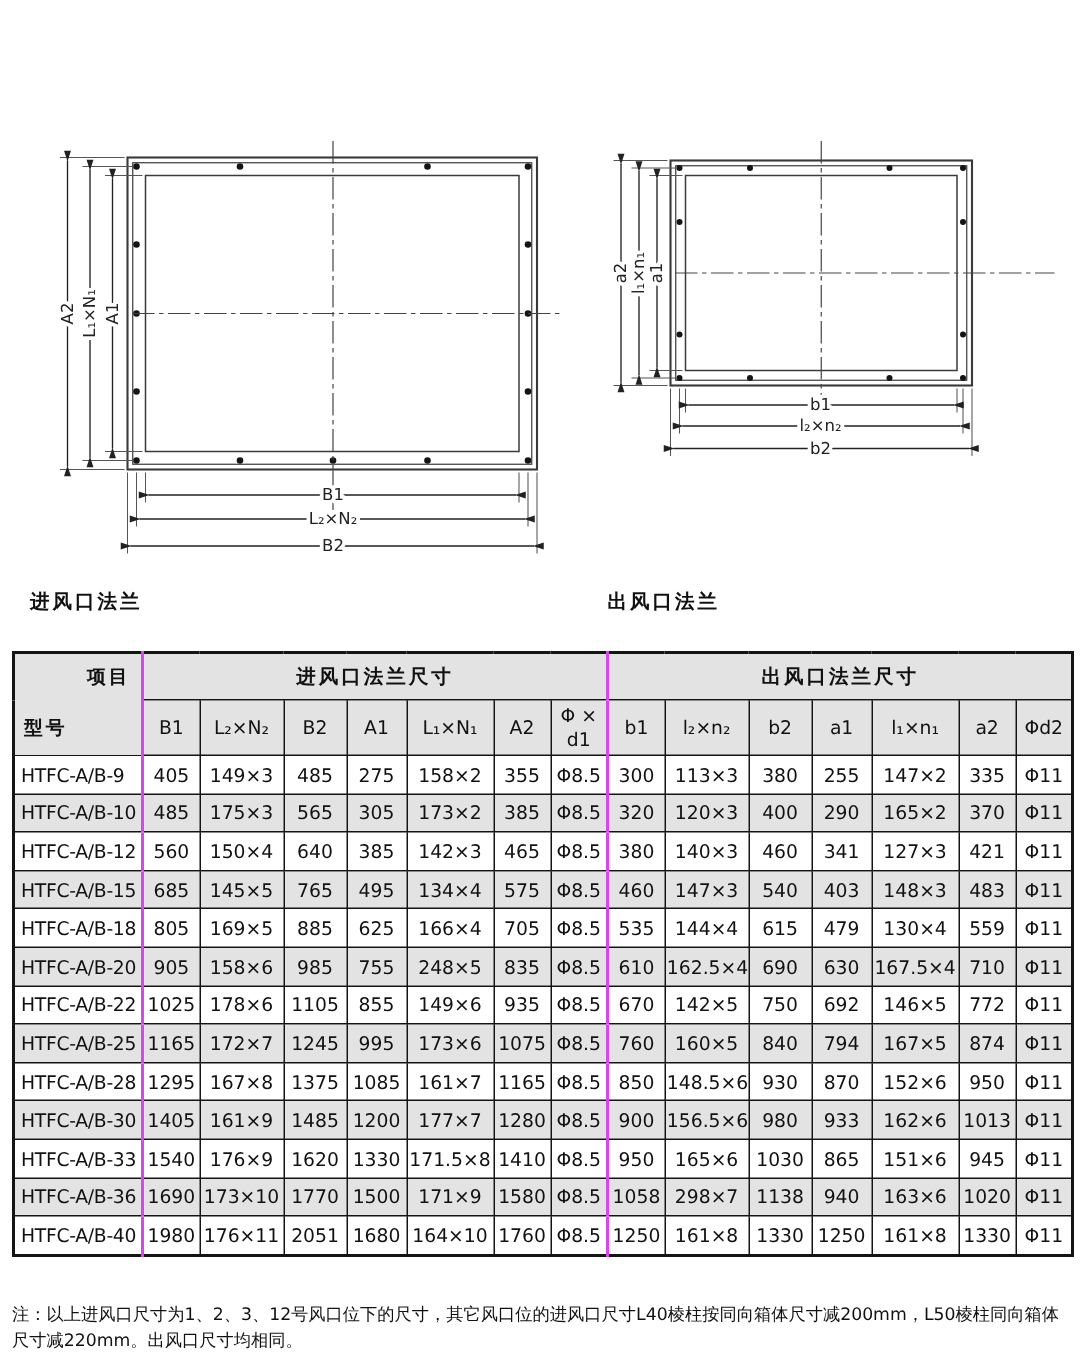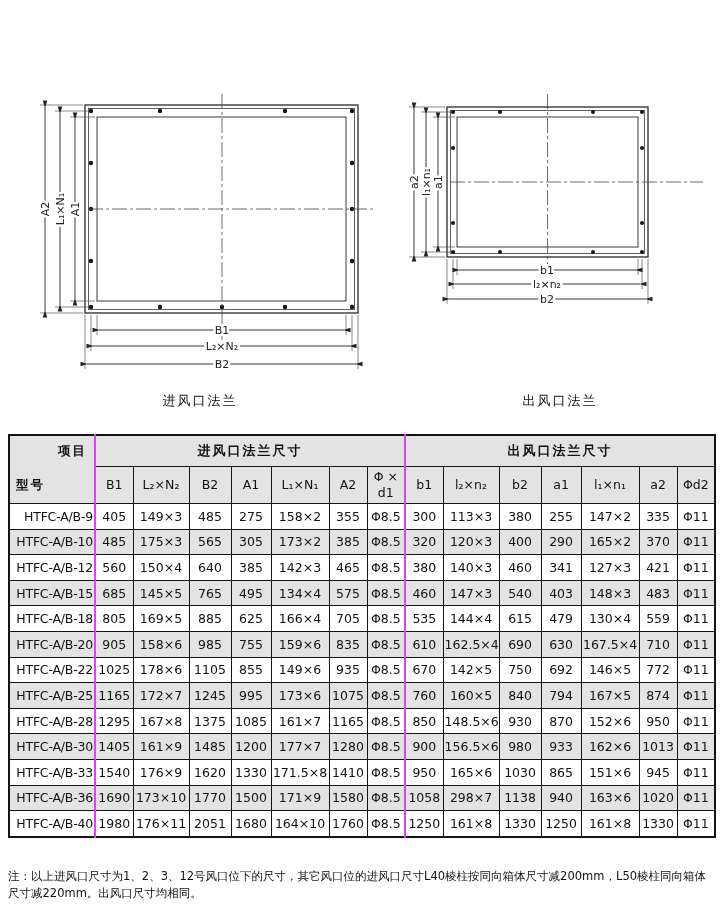--- a/index.html
+++ b/index.html
@@ -16,21 +16,21 @@
     background:#dcdcdc;line-height:27px;padding-left:12px;
     font-size:16px;font-weight:bold;letter-spacing:0.5px;
   }
 
   
   .diagram{position:absolute;top:88px;}
   .diagram.inlet{left:20px;width:360px;}
   .diagram.outlet{left:405px;width:310px;}
   .diagram svg{display:block;}
   .caption{
-    text-align:center;font-size:13px;font-weight:normal;
+    text-align:left;font-size:13px;font-weight:bold;
     letter-spacing:2px;margin-top:12px;
   }
   svg text{
     font-family:"DejaVu Sans","Liberation Sans",sans-serif;
     font-size:11px;fill:#222;
     paint-order:stroke;stroke:#ffffff;stroke-width:5px;stroke-linejoin:round;
     text-anchor:middle;dominant-baseline:central;
   }
 
   
@@ -41,21 +41,21 @@
   }
   table.dims th,table.dims td{
     border:1.5px solid #141414;
     font-size:12.5px;text-align:center;vertical-align:middle;
     padding:0 1px;overflow:hidden;
   }
   table.dims thead tr.grp th{height:30px;background:#e3e3e3;font-size:13px;font-weight:bold;letter-spacing:2px;}
   table.dims thead tr.cols th{height:36px;background:#e3e3e3;font-weight:normal;white-space:pre-line;line-height:1.25;}
   table.dims tbody td{height:24.6px;background:#ffffff;}
   table.dims tbody tr:nth-child(even) td{background:#e3e3e3;}
-  table.dims tbody td.model{text-align:right;padding-left:4px;letter-spacing:-0.2px;}
+  table.dims tbody td.model{text-align:left;padding-left:4px;letter-spacing:-0.2px;}
   
   table.dims .sep-r{border-right:2px solid #d946ef;}
 
   
   th.corner{
     position:relative;padding:0;background:#e3e3e3;
     background-image:linear-gradient(to bottom right,
       transparent 49.5%, #141414 49.5%, #141414 50.7%, transparent 50.7%);
   }
   th.corner .c-top{position:absolute;top:7px;right:7px;font-size:12.5px;font-weight:bold;}
@@ -336,21 +336,21 @@
           <td>130×4</td>
           <td>559</td>
           <td>Φ11</td>
         </tr>
         <tr>
           <td class="model sep-r">HTFC-A/B-20</td>
           <td>905</td>
           <td>158×6</td>
           <td>985</td>
           <td>755</td>
-          <td>159×6</td>
+          <td>248×5</td>
           <td>835</td>
           <td class="sep-r">Φ8.5</td>
           <td>610</td>
           <td>162.5×4</td>
           <td>690</td>
           <td>630</td>
           <td>167.5×4</td>
           <td>710</td>
           <td>Φ11</td>
         </tr>

